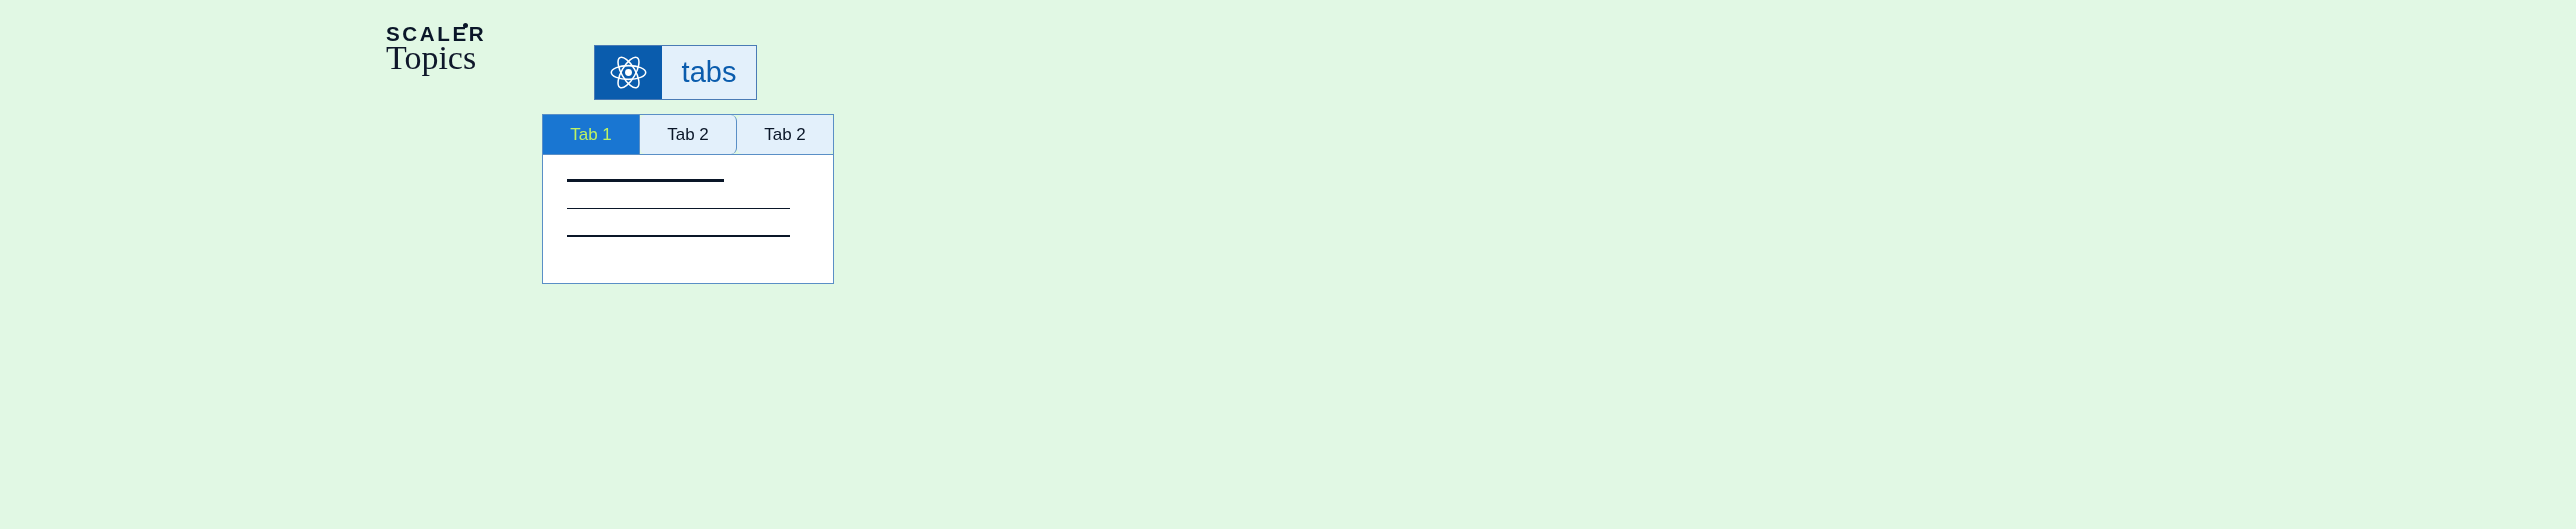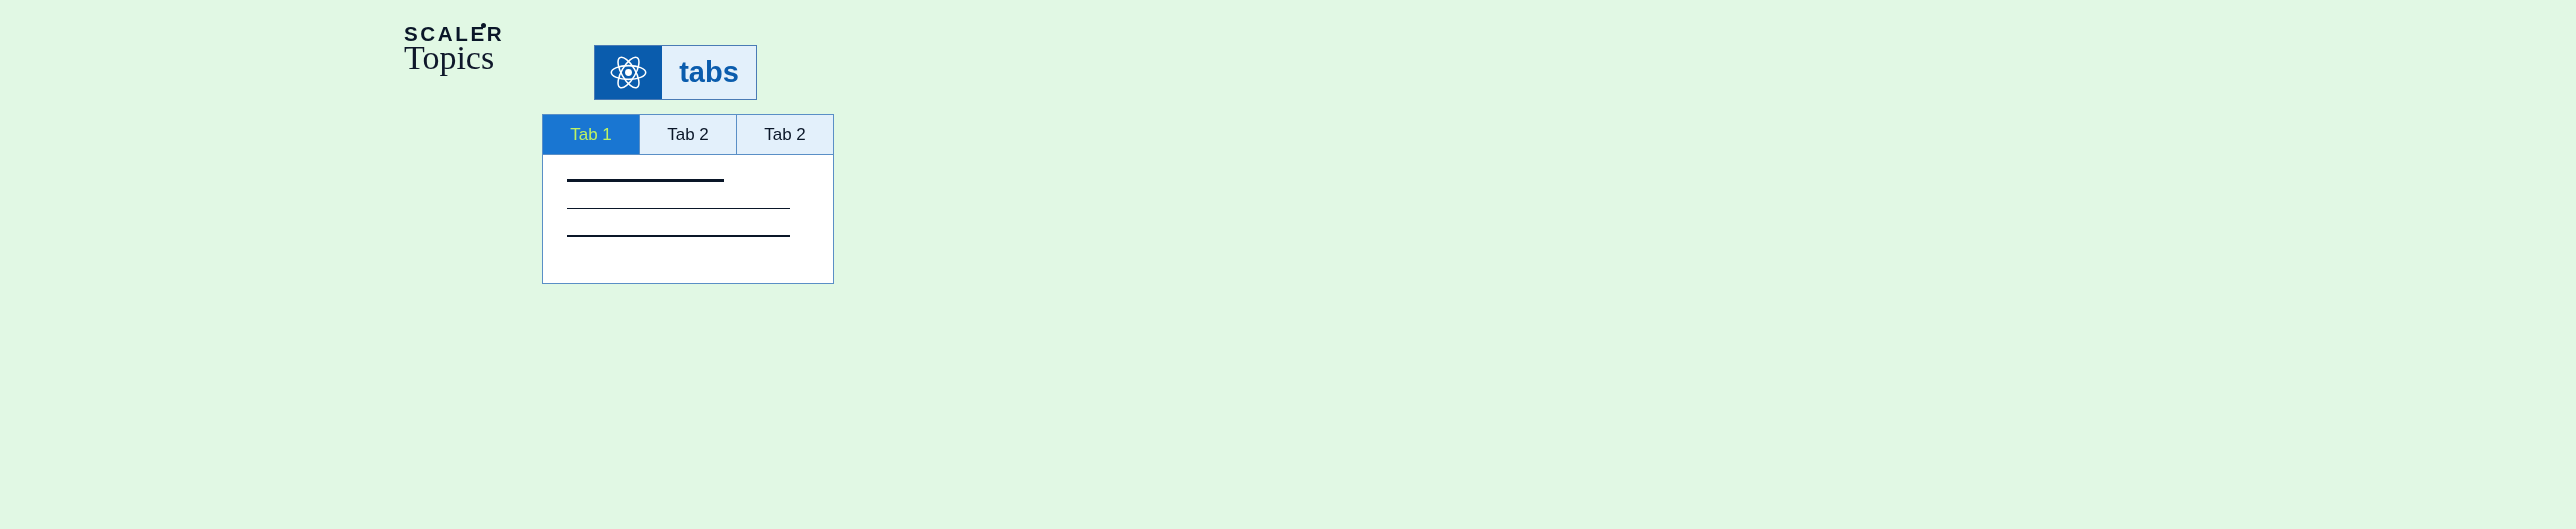--- a/index.html
+++ b/index.html
@@ -7,21 +7,20 @@
       width: 2576px;
       height: 530px;
       background: #e1f8e4;
       position: relative;
       font-family: -apple-system, BlinkMacSystemFont, "Segoe UI", Arial, sans-serif;
     }
     .logo {
       position: absolute;
       left: 386px;
       top: 21.5px;
-      margin-left: 18px;
     }
     .logo-scaler {
       font-size: 20.6px;
       font-weight: 800;
       letter-spacing: 2.6px;
       color: #0a1628;
     }
     .logo-topics {
       font-family: "Brush Script MT", cursive;
       font-size: 34px;
@@ -54,21 +53,21 @@
       justify-content: center;
     }
     .tabs-label-box {
       width: 94px;
       height: 53px;
       background: #e3f0fb;
       display: flex;
       align-items: center;
       justify-content: center;
       font-size: 29px;
-      font-weight: 700;
+      font-weight: 400;
       color: #0a5cad;
     }
     .tab-widget {
       position: absolute;
       left: 542px;
       top: 114px;
       width: 292px;
       border: 1.7px solid #5a8fc6;
     }
     .tab-row {
@@ -85,20 +84,21 @@
       cursor: pointer;
     }
     .tab:last-child { border-right: none; }
     .tab.active {
       background: #1976d2;
       color: #bef264;
     }
     .tab.inactive {
       background: #e3f0fb;
       color: #0a1628;
+      border-radius: 6px;
     }
     .tab-panel {
       height: 129px;
       background: #ffffff;
       border-top: 1.7px solid #5a8fc6;
       padding: 24px 24px 17px 24px;
     }
     .content-line {
       height: 1.7px;
       background: #0a1628;

